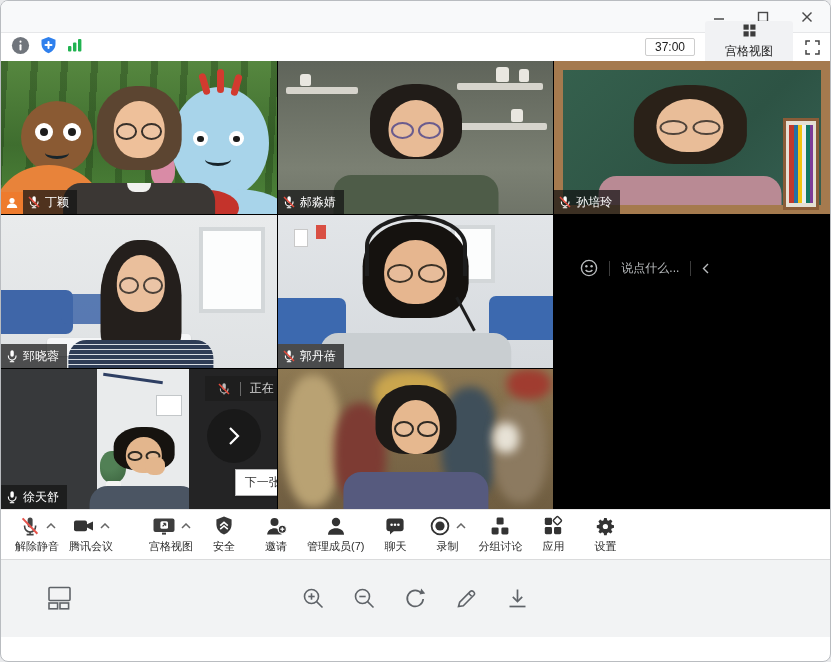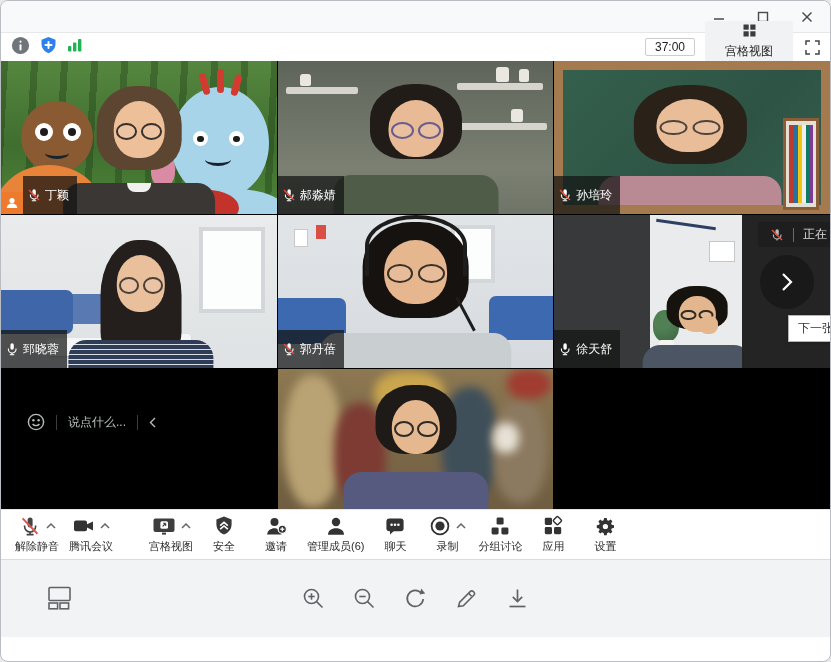--- a/index.html
+++ b/index.html
@@ -26,21 +26,21 @@
   .viewbtn { display: flex; align-items: center; gap: 6px; background: #f1f2f4; border-radius: 3px;
              padding: 3px 20px; margin-left: 10px; font-size: 12px; color: #222; cursor: pointer; flex-direction: column; }
   .fsbtn { margin-left: 12px; display: flex; cursor: pointer; }
 
   
   .grid { height: 448px; background: #000; display: grid; grid-template-columns: 1fr 1fr 1fr;
           grid-template-rows: 153px 153px 1fr; gap: 1px; }
   .tile { position: relative; overflow: hidden; background: #000; }
   .scene { position: absolute; inset: 0; }
 
-  .nlabel { position: absolute; left: 0; bottom: 0; height: 38px; background: rgba(20,20,20,.72);
+  .nlabel { position: absolute; left: 0; bottom: 0; height: 24px; background: rgba(20,20,20,.72);
             color: #fff; font-size: 12px; display: flex; align-items: center; gap: 4px; padding: 0 8px 0 4px; z-index: 5; }
   .hostbadge { position: absolute; left: 0; bottom: 0; width: 22px; height: 22px; background: #ee7b2d;
                display: flex; align-items: center; justify-content: center; z-index: 6; }
   .nlabel.after-host { left: 22px; }
 
   
   .fig { position: absolute; }
   .fig .hair { position: absolute; left: 50%; top: 0; transform: translateX(-50%); width: 92%; height: 66%;
                background: var(--hair); border-radius: 46% 46% 36% 36%; }
   .fig.long .hair { height: 94%; border-radius: 46% 46% 24% 24%; }
@@ -354,20 +354,39 @@
             <path d="M3.4 6.4v.8a3.8 3.8 0 007.6 0v-.8" fill="none" stroke="#fff" stroke-width="1.1"></path>
             <line x1="7" y1="11" x2="7" y2="12.6" stroke="#fff" stroke-width="1.1"></line>
             <line x1="4.8" y1="12.7" x2="9.2" y2="12.7" stroke="#fff" stroke-width="1.1"></line>
             <line x1="2" y1="2" x2="12" y2="12" stroke="#e64a3c" stroke-width="1.5"></line>
           </svg>
         <span>郭丹蓓</span>
       </span>
     </div>
 
     <div class="tile">
+      <div class="scene t7">
+        <div class="chatbar">
+          <svg width="18" height="18">
+              <circle cx="9" cy="9" r="7.6" fill="none" stroke="#b9bcbe" stroke-width="1.4"></circle>
+              <circle cx="6.4" cy="7.2" r="1.2" fill="#b9bcbe"></circle>
+              <circle cx="11.6" cy="7.2" r="1.2" fill="#b9bcbe"></circle>
+              <path d="M5.6 11a4.4 4.4 0 006.8 0" fill="none" stroke="#b9bcbe" stroke-width="1.4"></path>
+            </svg>
+          <span class="cdiv"></span>
+          <span>说点什么...</span>
+          <span class="cdiv"></span>
+          <svg width="7" height="11">
+              <polyline points="6,1 1.5,5.5 6,10" fill="none" stroke="#b9bcbe" stroke-width="1.4"></polyline>
+            </svg>
+        </div>
+      </div>
+    </div>
+
+    <div class="tile">
       <div class="scene t6">
         <div class="strip">
           <div class="plant"></div>
             <div class="pot"></div>
           <div class="wframe"></div>
           <span style="position:absolute;left:6px;top:8px;width:60px;height:3px;background:#2e3f63;transform:rotate(8deg)"></span>
           <div class="fig" style="left:14px;bottom:0;width:66px;height:82px;--hair:#16130f;--skin:#e3b68d;--shirt:#4b5563;--glc:#2f2a22">
             <span class="hair" style="height:52%"></span>
               <span class="face"></span>
               <span class="gl">
@@ -401,39 +420,20 @@
             <rect x="5.4" y="1.2" width="3.4" height="6.6" rx="1.7" fill="#fff"></rect>
             <path d="M3.4 6.4v.8a3.8 3.8 0 007.6 0v-.8" fill="none" stroke="#fff" stroke-width="1.1"></path>
             <line x1="7" y1="11" x2="7" y2="12.6" stroke="#fff" stroke-width="1.1"></line>
             <line x1="4.8" y1="12.7" x2="9.2" y2="12.7" stroke="#fff" stroke-width="1.1"></line>
           </svg>
         <span>徐天舒</span>
       </span>
     </div>
 
     <div class="tile">
-      <div class="scene t7">
-        <div class="chatbar">
-          <svg width="18" height="18">
-              <circle cx="9" cy="9" r="7.6" fill="none" stroke="#b9bcbe" stroke-width="1.4"></circle>
-              <circle cx="6.4" cy="7.2" r="1.2" fill="#b9bcbe"></circle>
-              <circle cx="11.6" cy="7.2" r="1.2" fill="#b9bcbe"></circle>
-              <path d="M5.6 11a4.4 4.4 0 006.8 0" fill="none" stroke="#b9bcbe" stroke-width="1.4"></path>
-            </svg>
-          <span class="cdiv"></span>
-          <span>说点什么...</span>
-          <span class="cdiv"></span>
-          <svg width="7" height="11">
-              <polyline points="6,1 1.5,5.5 6,10" fill="none" stroke="#b9bcbe" stroke-width="1.4"></polyline>
-            </svg>
-        </div>
-      </div>
-    </div>
-
-    <div class="tile">
       <div class="scene t8">
         <div class="fuzz" style="left:6px;top:6px;width:58px;height:132px;background:#b9a273"></div>
         <div class="fuzz" style="left:56px;top:34px;width:52px;height:100px;background:#7d3b33"></div>
         <div class="fuzz" style="left:96px;top:2px;width:70px;height:44px;background:#caa64e"></div>
         <div class="fuzz" style="right:54px;top:18px;width:58px;height:112px;background:#3f4f5a"></div>
         <div class="fuzz" style="right:6px;top:30px;width:54px;height:104px;background:#8c7a60"></div>
         <div class="fuzz" style="right:34px;top:54px;width:26px;height:30px;background:#e7e2d6"></div>
         <div class="fuzz" style="right:2px;top:0;width:44px;height:30px;background:#a03c30"></div>
         <div class="fig" style="left:94px;bottom:0;width:88px;height:124px;--hair:#1d1a17;--skin:#e6b88f;--shirt:#565a7e;--glc:#2f2a24">
           <span class="hair" style="height:56%"></span>
@@ -517,21 +517,21 @@
       </div>
       <div class="lab">邀请</div>
     </div>
     <div class="titem">
       <div class="iconrow">
         <svg width="22" height="22">
             <circle cx="11" cy="7" r="4.2" fill="#333"></circle>
             <path d="M3 19.8c0-4.2 3.5-6.5 8-6.5s8 2.3 8 6.5z" fill="#333"></path>
           </svg>
       </div>
-      <div class="lab">管理成员(6)</div>
+      <div class="lab">管理成员(7)</div>
     </div>
     <div class="titem">
       <div class="iconrow">
         <svg width="22" height="22">
             <rect x="2.4" y="3.4" width="17.2" height="12.8" rx="3" fill="#333"></rect>
             <polygon points="6,15.6 6,19.6 10.4,15.6" fill="#333"></polygon>
             <circle cx="7.6" cy="9.8" r="1.3" fill="#fff"></circle>
             <circle cx="11" cy="9.8" r="1.3" fill="#fff"></circle>
             <circle cx="14.4" cy="9.8" r="1.3" fill="#fff"></circle>
           </svg>

